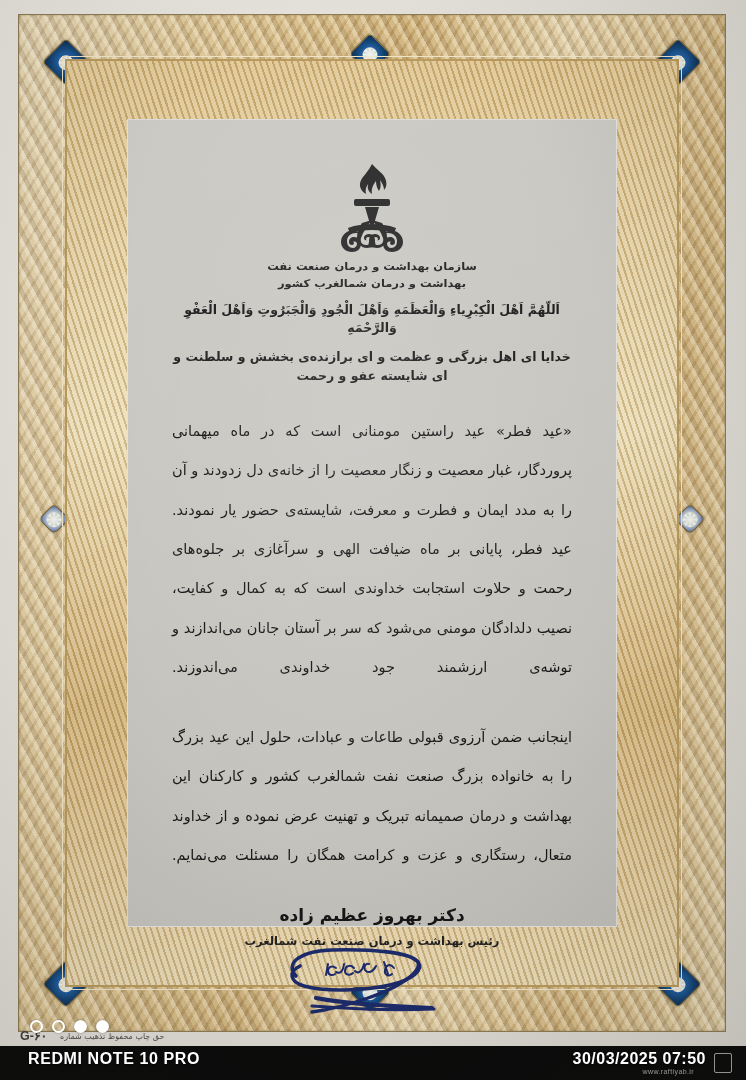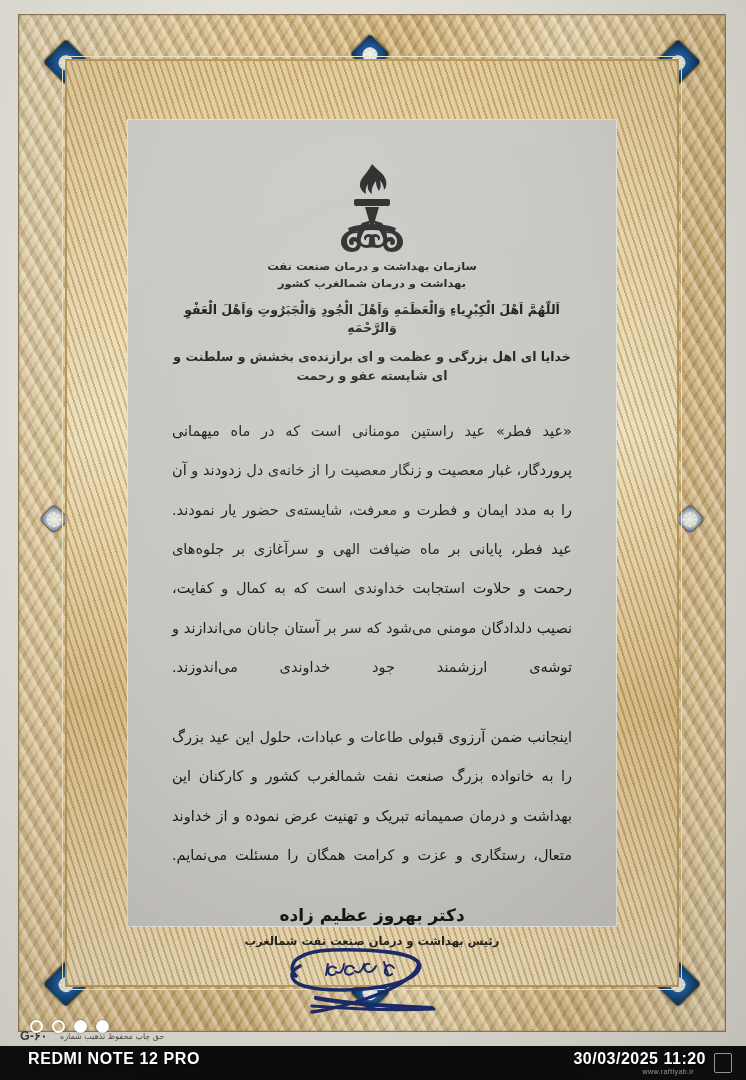--- a/index.html
+++ b/index.html
@@ -390,18 +390,18 @@
   <div class="vignette"></div>
 
   <div class="dots">
     <span class="dot"></span>
     <span class="dot"></span>
     <span class="dot hollow"></span>
     <span class="dot hollow"></span>
   </div>
 
   <div class="statusbar"></div>
-  <div class="wm-model">REDMI NOTE 12 PRO</div>
-  <div class="wm-date">30/03/2025  11:20</div>
+  <div class="wm-model">REDMI NOTE 10 PRO</div>
+  <div class="wm-date">30/03/2025  07:50</div>
   <div class="wm-site">www.raftiyab.ir</div>
   <div class="wm-badge"></div>
 
 </div>
 
 </body></html>

